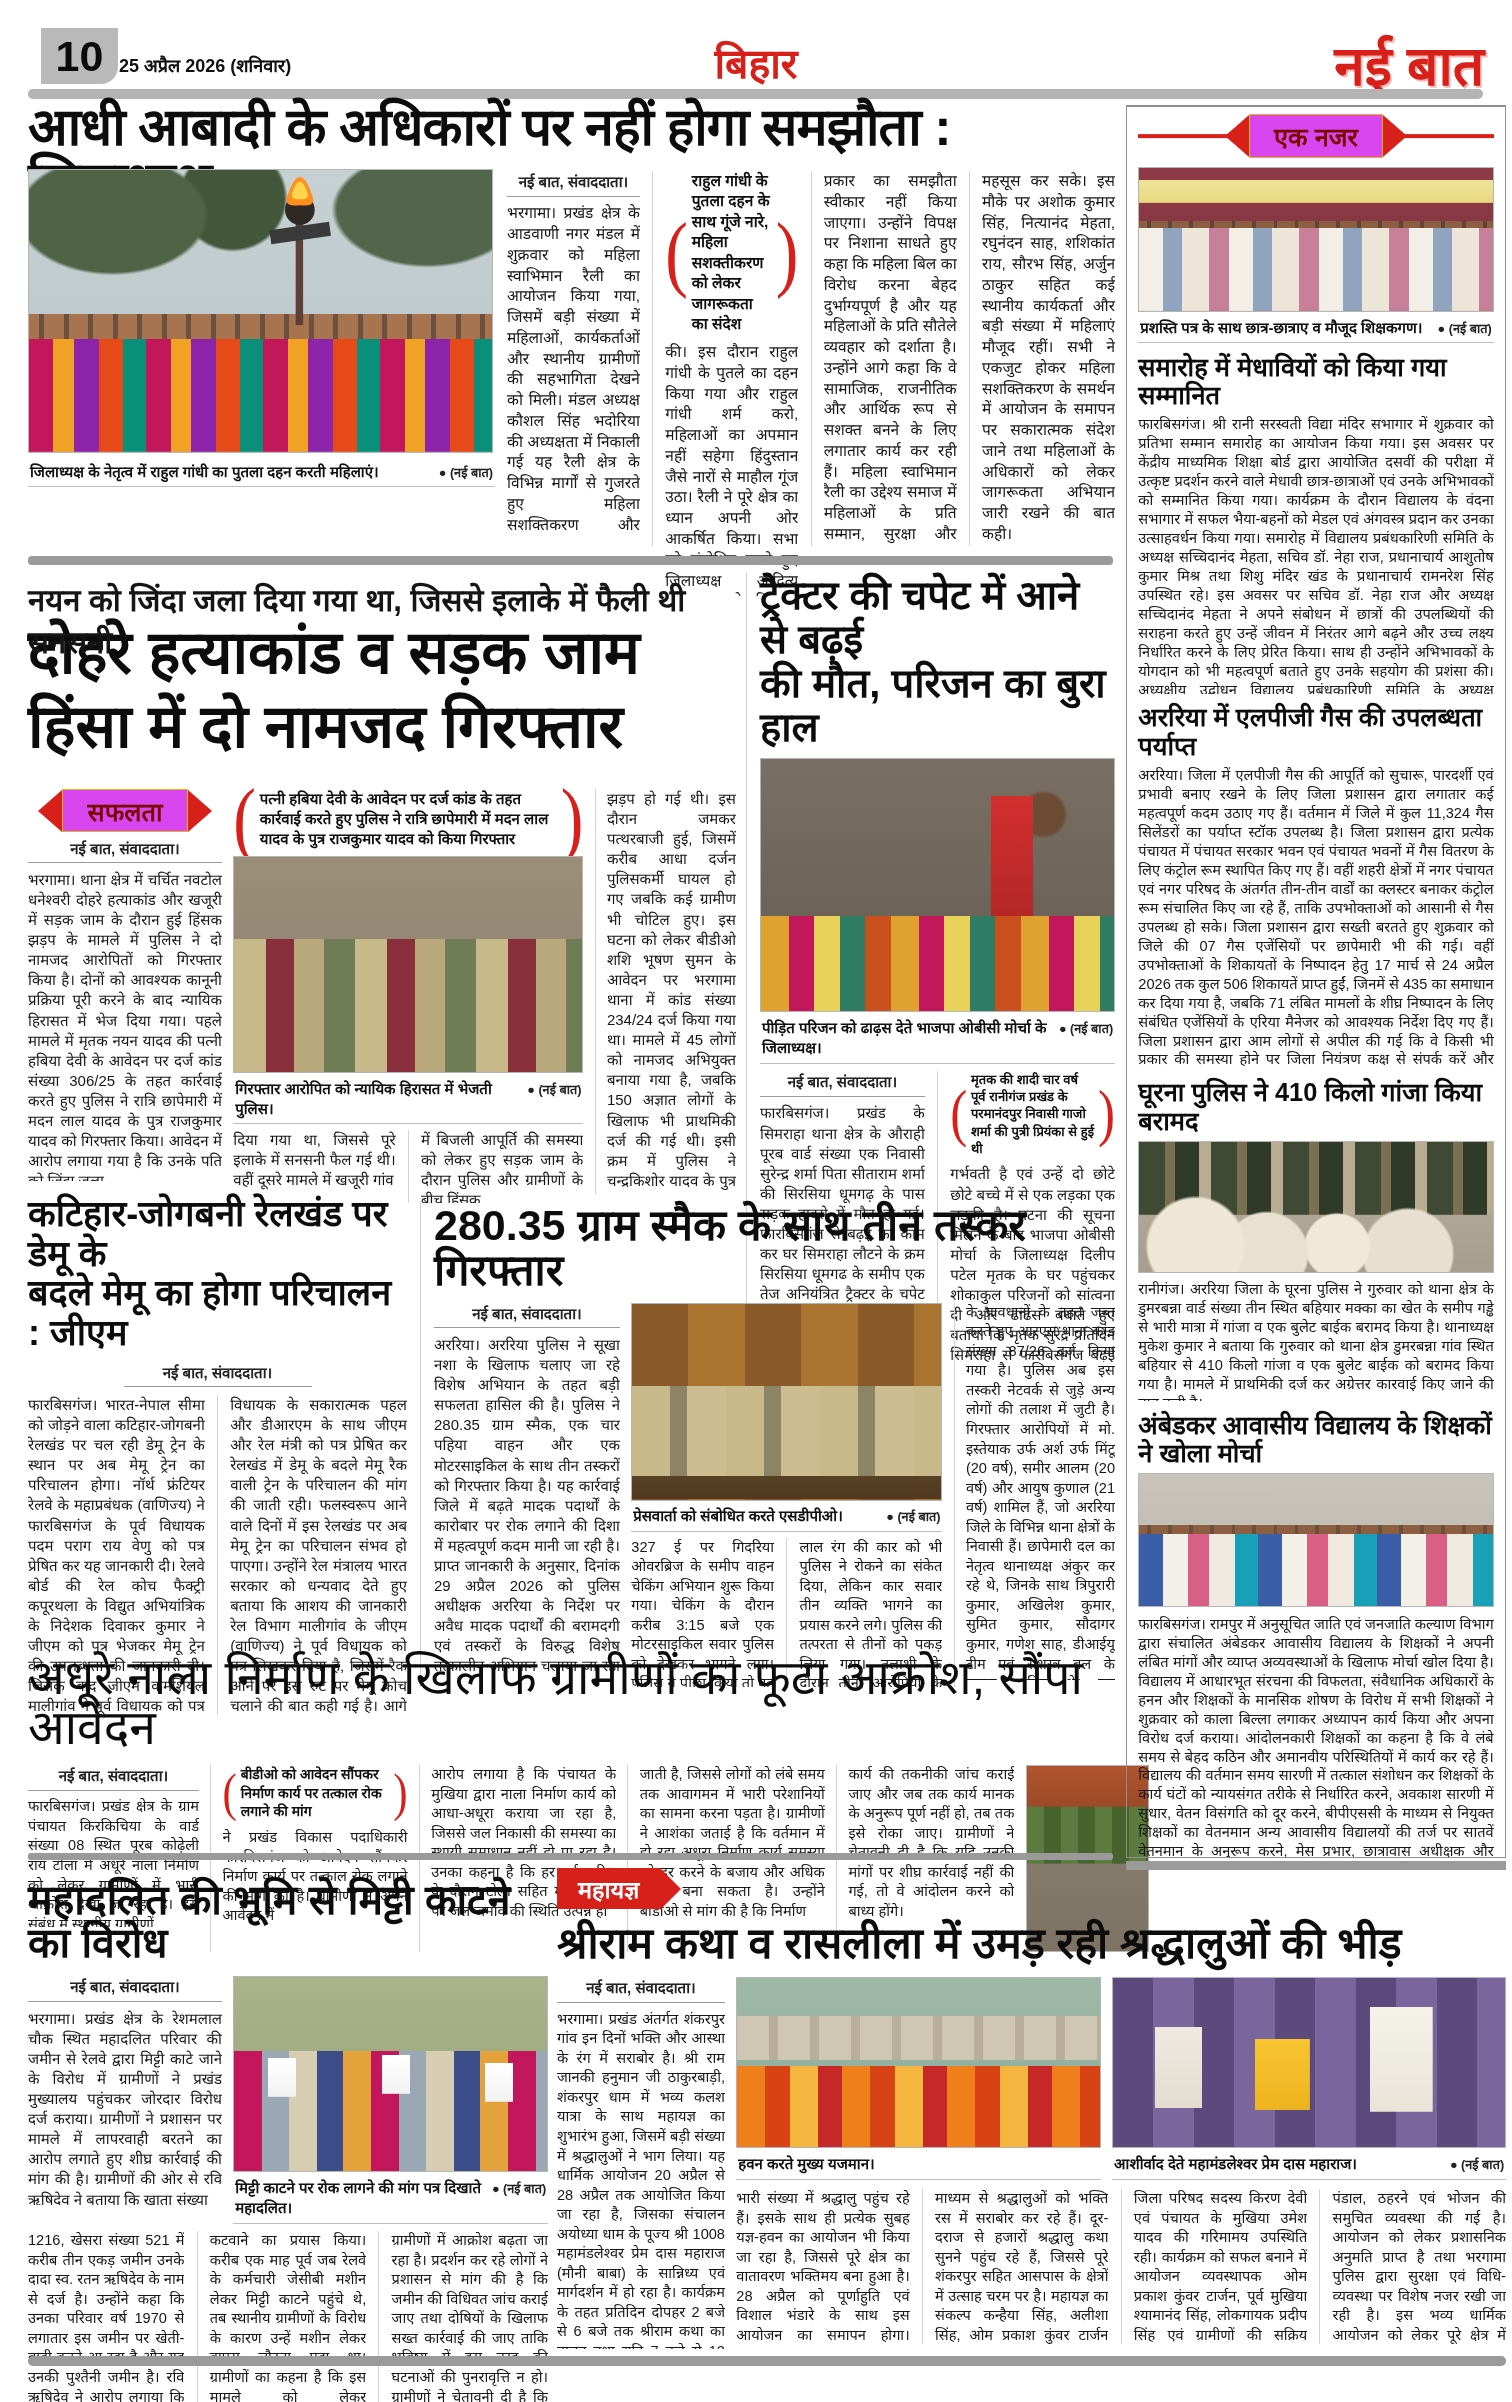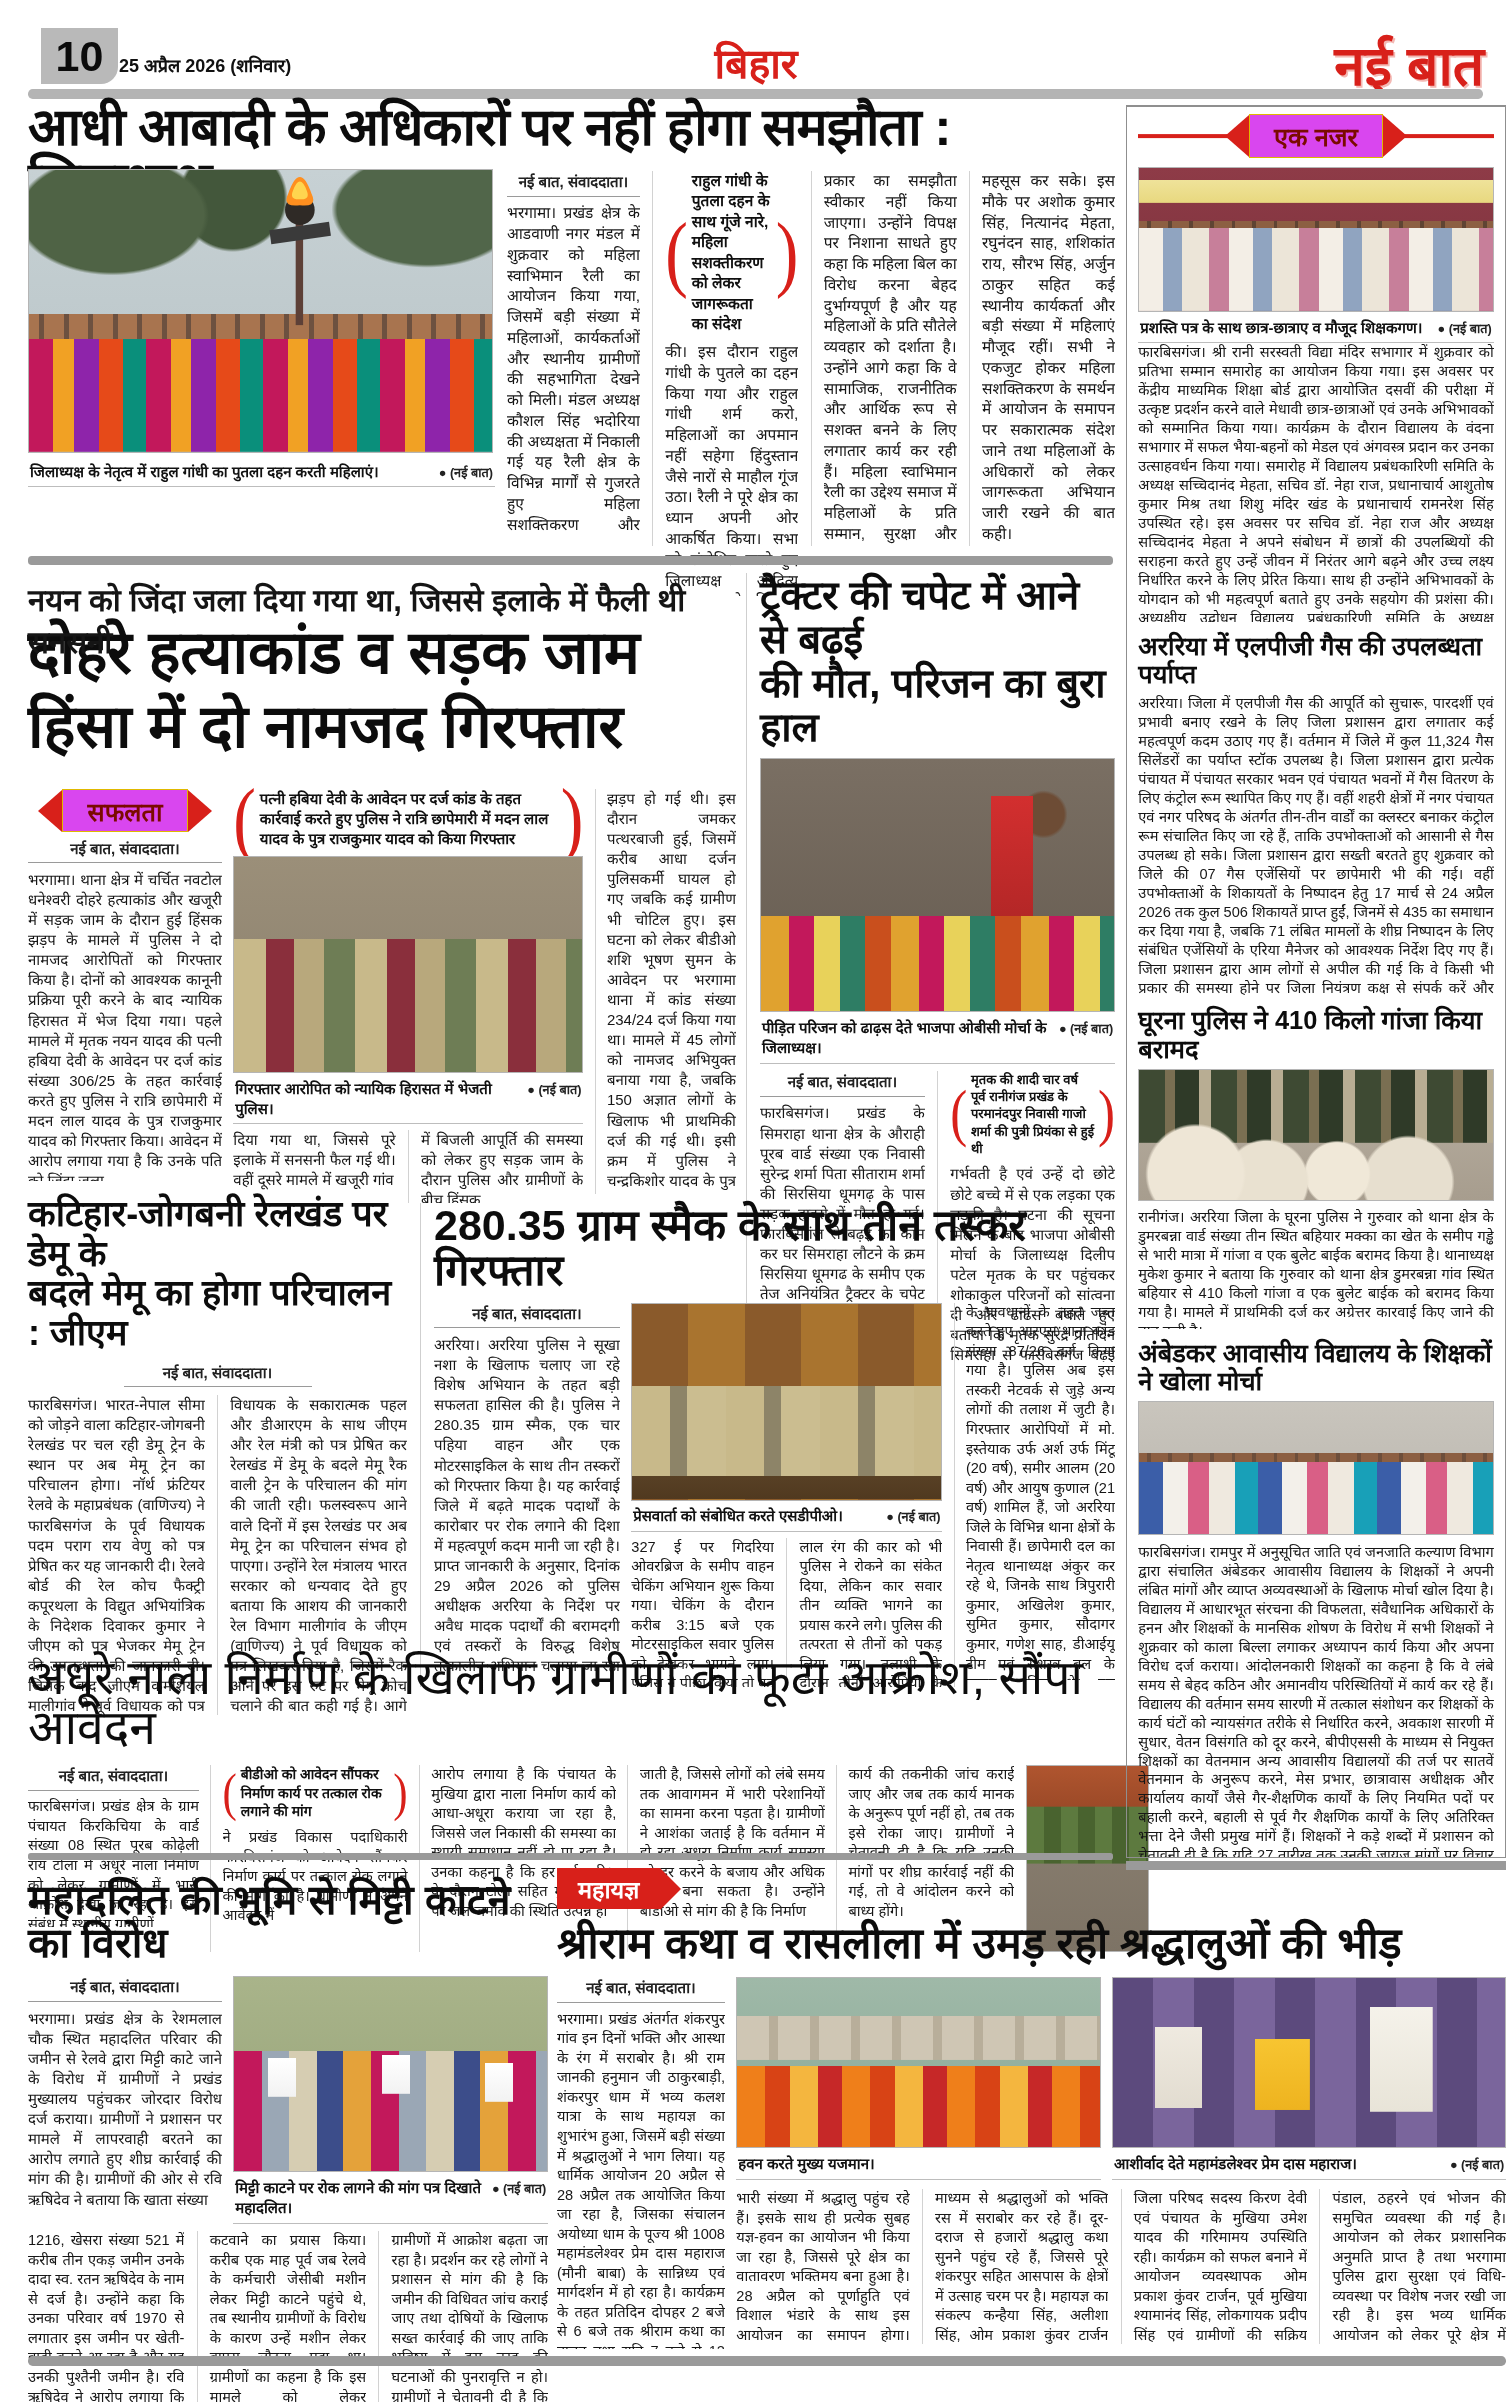--- a/index.html
+++ b/index.html
@@ -371,20 +371,21 @@
         <div class="rib-arrow right"></div>
       </div>
     </div>
 
     <div class="photo ph-students" style="height:143px;margin-top:9.4px;"></div>
     <div class="caption">
       <span>प्रशस्ति पत्र के साथ छात्र-छात्राए व मौजूद शिक्षकगण।</span>
       <span class="cap-credit">● (नई बात)</span>
     </div>
 
+    <div class="sb-h">समारोह में मेधावियों को किया गया सम्मानित</div>
     <div class="body" style="height:279px;">फारबिसगंज। श्री रानी सरस्वती विद्या मंदिर सभागार में शुक्रवार को प्रतिभा सम्मान समारोह का आयोजन किया गया। इस अवसर पर केंद्रीय माध्यमिक शिक्षा बोर्ड द्वारा आयोजित दसवीं की परीक्षा में उत्कृष्ट प्रदर्शन करने वाले मेधावी छात्र-छात्राओं एवं उनके अभिभावकों को सम्मानित किया गया। कार्यक्रम के दौरान विद्यालय के वंदना सभागार में सफल भैया-बहनों को मेडल एवं अंगवस्त्र प्रदान कर उनका उत्साहवर्धन किया गया। समारोह में विद्यालय प्रबंधकारिणी समिति के अध्यक्ष सच्चिदानंद मेहता, सचिव डॉ. नेहा राज, प्रधानाचार्य आशुतोष कुमार मिश्र तथा शिशु मंदिर खंड के प्रधानाचार्य रामनरेश सिंह उपस्थित रहे। इस अवसर पर सचिव डॉ. नेहा राज और अध्यक्ष सच्चिदानंद मेहता ने अपने संबोधन में छात्रों की उपलब्धियों की सराहना करते हुए उन्हें जीवन में निरंतर आगे बढ़ने और उच्च लक्ष्य निर्धारित करने के लिए प्रेरित किया। साथ ही उन्होंने अभिभावकों के योगदान को भी महत्वपूर्ण बताते हुए उनके सहयोग की प्रशंसा की। अध्यक्षीय उद्बोधन विद्यालय प्रबंधकारिणी समिति के अध्यक्ष सच्चिदानंद मेहता के द्वारा किया गया। धन्यवाद ज्ञापन शिशु मंदिर खंड के प्रधानाचार्य रामनरेश सिंह ने किया। कार्यक्रम में बड़ी संख्या में छात्र छात्राएं और अभिभावक मौजूद रहे।</div>
 
     <div class="sb-h">अररिया में एलपीजी गैस की उपलब्धता पर्याप्त</div>
     <div class="body" style="height:303px;">अररिया। जिला में एलपीजी गैस की आपूर्ति को सुचारू, पारदर्शी एवं प्रभावी बनाए रखने के लिए जिला प्रशासन द्वारा लगातार कई महत्वपूर्ण कदम उठाए गए हैं। वर्तमान में जिले में कुल 11,324 गैस सिलेंडरों का पर्याप्त स्टॉक उपलब्ध है। जिला प्रशासन द्वारा प्रत्येक पंचायत में पंचायत सरकार भवन एवं पंचायत भवनों में गैस वितरण के लिए कंट्रोल रूम स्थापित किए गए हैं। वहीं शहरी क्षेत्रों में नगर पंचायत एवं नगर परिषद के अंतर्गत तीन-तीन वार्डों का क्लस्टर बनाकर कंट्रोल रूम संचालित किए जा रहे हैं, ताकि उपभोक्ताओं को आसानी से गैस उपलब्ध हो सके। जिला प्रशासन द्वारा सख्ती बरतते हुए शुक्रवार को जिले की 07 गैस एजेंसियों पर छापेमारी भी की गई। वहीं उपभोक्ताओं के शिकायतों के निष्पादन हेतु 17 मार्च से 24 अप्रैल 2026 तक कुल 506 शिकायतें प्राप्त हुईं, जिनमें से 435 का समाधान कर दिया गया है, जबकि 71 लंबित मामलों के शीघ्र निष्पादन के लिए संबंधित एजेंसियों के एरिया मैनेजर को आवश्यक निर्देश दिए गए हैं। जिला प्रशासन द्वारा आम लोगों से अपील की गई कि वे किसी भी प्रकार की समस्या होने पर जिला नियंत्रण कक्ष से संपर्क करें और अफवाहों पर ध्यान न दें। तेल एवं प्राकृतिक गैस की उत्पन्न समस्याओं के मद्देनजर वैवाहिक कार्यक्रमों हेतु वाणिज्यिक एलपीजी की आपूर्ति व्यवस्था सुनिश्चित की गई है।</div>
 
     <div class="sb-h">घूरना पुलिस ने 410 किलो गांजा किया बरामद</div>
     <div class="photo ph-ganja" style="height:130px;margin:3.8px 0 7.5px;"></div>
     <div class="body" style="height:121px;">रानीगंज। अररिया जिला के घूरना पुलिस ने गुरुवार को थाना क्षेत्र के डुमरबन्ना वार्ड संख्या तीन स्थित बहियार मक्का का खेत के समीप गड्ढे से भारी मात्रा में गांजा व एक बुलेट बाईक बरामद किया है। थानाध्यक्ष मुकेश कुमार ने बताया कि गुरुवार को थाना क्षेत्र डुमरबन्ना गांव स्थित बहियार से 410 किलो गांजा व एक बुलेट बाईक को बरामद किया गया है। मामले में प्राथमिकी दर्ज कर अग्रेत्तर कारवाई किए जाने की बात कही है।</div>
 
     <div class="sb-h">अंबेडकर आवासीय विद्यालय के शिक्षकों ने खोला मोर्चा</div>

